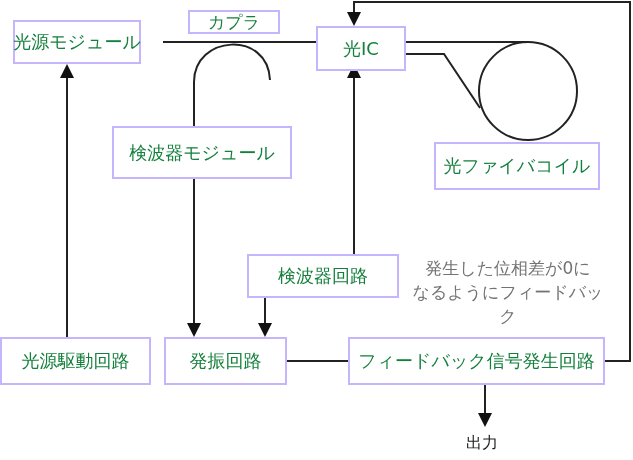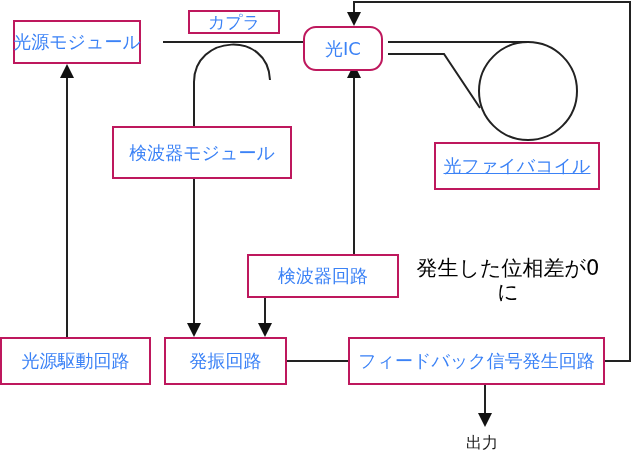--- a/index.html
+++ b/index.html
@@ -1,22 +1,22 @@
 <!DOCTYPE html>
 <html><head>
 <meta charset="utf-8">
 <style>
   html, body { margin:0; padding:0; background:#ffffff; }
   body { width:633px; height:460px; position:relative; overflow:hidden;
          font-family: "DejaVu Sans", "Liberation Sans", sans-serif; }
   svg.wires { position:absolute; left:0; top:0; }
-  .box { position:absolute; box-sizing:border-box; border:2px solid #be185d;
+  .box { position:absolute; box-sizing:border-box; border:2px solid #c4b5fd;
          background:#fff; display:flex; align-items:center; justify-content:center;
-         font-size:18px; color:#3b82f6; white-space:nowrap; }
-  .note { position:absolute; color:#000000; font-size:21px; line-height:24px; text-align:center; }
+         font-size:18px; color:#15803d; white-space:nowrap; }
+  .note { position:absolute; color:#737373; font-size:17px; line-height:24px; text-align:center; }
   .label { position:absolute; font-size:16px; color:#1a1a1a; }
 </style>
 </head>
 <body>
 
 <svg class="wires" width="633" height="460">
   <defs>
     <marker id="arr" markerWidth="10" markerHeight="10" refX="5" refY="9" orient="auto" markerUnits="userSpaceOnUse">
       <path d="M0,0 L10,0 L5,10 z" fill="#111"></path>
     </marker>
@@ -52,25 +52,26 @@
     <path d="M347,78 L361,78 L354,64 z"></path>
     <path d="M347,12 L361,12 L354,26 z"></path>
     <path d="M187,323 L201,323 L194,337 z"></path>
     <path d="M258,323 L272,323 L265,337 z"></path>
     <path d="M478,413 L492,413 L485,427 z"></path>
   </g>
 </svg>
 
 <div class="box" style="left:13px;top:20px;width:128px;height:44px;">光源モジュール</div>
 <div class="box" style="left:188px;top:10px;width:92px;height:24px;font-size:17px;">カプラ</div>
-<div class="box" style="left:303px;top:26px;width:80px;height:45px;border-radius:13px;">光IC</div>
-<div class="box" style="left:434px;top:142px;width:166px;height:48px;text-decoration:underline;">光ファイバコイル</div>
+<div class="box" style="left:316px;top:26px;width:90px;height:45px;">光IC</div>
+<div class="box" style="left:434px;top:142px;width:166px;height:48px;">光ファイバコイル</div>
 <div class="box" style="left:112px;top:126px;width:180px;height:53px;">検波器モジュール</div>
 <div class="box" style="left:247px;top:254px;width:152px;height:44px;">検波器回路</div>
 <div class="box" style="left:0px;top:337px;width:151px;height:48px;">光源駆動回路</div>
 <div class="box" style="left:164px;top:337px;width:123px;height:48px;">発振回路</div>
 <div class="box" style="left:348px;top:337px;width:257px;height:48px;">フィードバック信号発生回路</div>
 
 <div class="note" style="left:408px;top:256px;width:200px;">
   <div>発生した位相差が0に</div>
+  <div>なるようにフィードバック</div>
 </div>
 
 <div class="label" style="left:466px;top:433px;">出力</div>
 
 </body></html>

